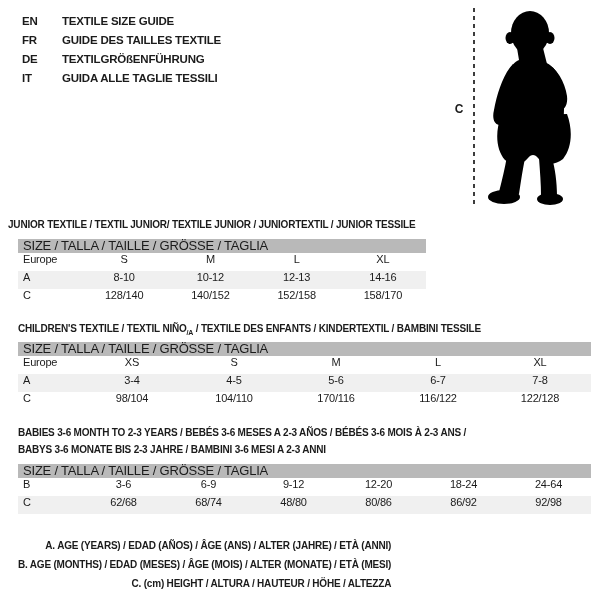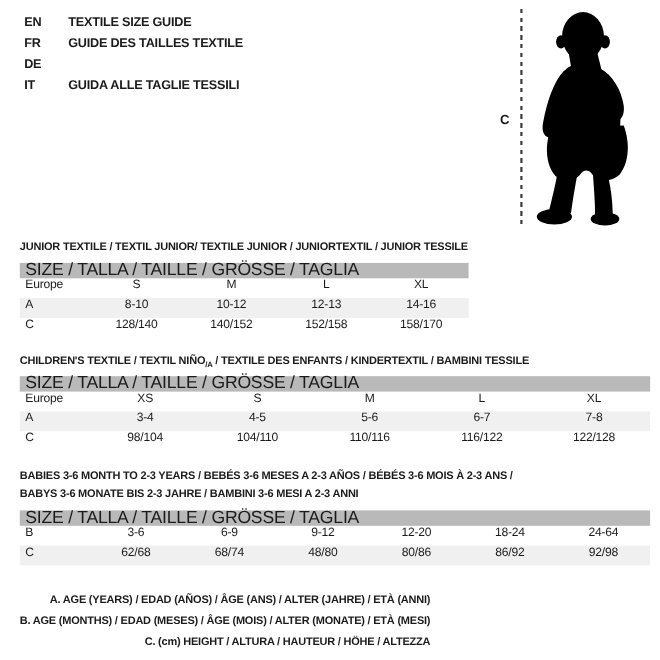--- a/index.html
+++ b/index.html
@@ -34,21 +34,21 @@
   .section-title {
     position:absolute; font-weight:bold; font-size:10px;
     letter-spacing:-0.2px; white-space:nowrap; line-height:17px;
   }
   .sub { font-size:7px; vertical-align:sub; }
 
   
   .size-table { position:absolute; }
   .tbar {
     height:14px; line-height:14px; background:var(--bar,#b9b9b9);
-    padding-left:5px; font-size:16px; letter-spacing:-0.2px;
+    padding-left:5px; font-size:13px; letter-spacing:-0.2px;
   }
   .trow { display:flex; align-items:flex-start; height:18px; font-size:11px; letter-spacing:-0.2px; }
   .trow.alt { background:var(--alt,#f0f0f0); }
   .trow .lbl { width:58px; padding-left:5px; }
   .trow .val { flex:1; text-align:center; }
 
   
   .legend { position:absolute; left:18px; top:536px;text-align:right; }
   .legend-line { font-weight:bold; font-size:10px; letter-spacing:-0.2px; line-height:19px; white-space:nowrap; }
 </style>
@@ -61,20 +61,21 @@
     <div class="lang-row">
       <span class="lang-code">EN</span>
       <span class="lang-label">TEXTILE SIZE GUIDE</span>
     </div>
     <div class="lang-row">
       <span class="lang-code">FR</span>
       <span class="lang-label">GUIDE DES TAILLES TEXTILE</span>
     </div>
     <div class="lang-row">
       <span class="lang-code">DE</span>
+      <span class="lang-label">TEXTILGRÖßENFÜHRUNG</span>
     </div>
     <div class="lang-row">
       <span class="lang-code">IT</span>
       <span class="lang-label">GUIDA ALLE TAGLIE TESSILI</span>
     </div>
   </div>
 
   <div class="height-line"></div>
   <div class="height-label">C</div>
   <svg class="baby-svg" width="104" height="200" viewBox="0 0 104 200" aria-hidden="true">
@@ -84,21 +85,21 @@
     <path d="M30,40 L56,40 L60,56 C70,60 74,70 76,84 C78,100 77,112 74,124 L18,124 C14,110 14,94 18,76 C21,62 26,54 32,52 Z"></path>
     <path d="M26,56 C16,66 10,86 7,102 C5,110 7,116 12,117 C17,118 20,112 20,105 C22,90 26,74 32,64 Z"></path>
     <path d="M58,54 C70,60 78,74 80,88 C81,96 78,102 73,102 C68,101 67,95 67,88 C66,76 62,64 56,58 Z"></path>
     <path d="M14,108 C8,124 9,142 18,152 C26,158 36,157 41,150 C44,146 48,146 51,150 C56,157 68,158 76,151 C85,140 86,122 80,106 Z"></path>
     <path d="M20,148 C18,160 15,172 12,184 L32,186 C34,172 36,160 38,150 Z"></path>
     <ellipse cx="17" cy="189" rx="16" ry="7"></ellipse>
     <path d="M52,150 C53,164 54,176 54,188 L70,188 C70,174 68,160 65,150 Z"></path>
     <ellipse cx="63" cy="191" rx="13" ry="6"></ellipse>
   </svg>
 
-  <div class="section-title" style="left:18px; top:216px;">
+  <div class="section-title" style="left:8px; top:216px;">
     <span>JUNIOR TEXTILE / TEXTIL JUNIOR/ TEXTILE JUNIOR / JUNIORTEXTIL / JUNIOR TESSILE</span>
   </div>
   <div class="size-table" style="left:18px; top:239px; width:408px;">
       <div class="tbar">SIZE / TALLA / TAILLE / GRÖSSE / TAGLIA</div>
       <div class="trow">
         <span class="lbl">Europe</span>
         <span class="val">S</span>
         <span class="val">M</span>
         <span class="val">L</span>
         <span class="val">XL</span>
@@ -137,21 +138,21 @@
         <span class="val">3-4</span>
         <span class="val">4-5</span>
         <span class="val">5-6</span>
         <span class="val">6-7</span>
         <span class="val">7-8</span>
       </div>
       <div class="trow">
         <span class="lbl">C</span>
         <span class="val">98/104</span>
         <span class="val">104/110</span>
-        <span class="val">110/116</span>
+        <span class="val">170/116</span>
         <span class="val">116/122</span>
         <span class="val">122/128</span>
       </div>
     </div>
 
   <div class="section-title" style="left:18px; top:424px;">
     <div>BABIES 3-6 MONTH TO 2-3 YEARS / BEBÉS 3-6 MESES A 2-3 AÑOS / BÉBÉS 3-6 MOIS À 2-3 ANS /</div>
     <div>BABYS 3-6 MONATE BIS 2-3 JAHRE / BAMBINI 3-6 MESI A 2-3 ANNI</div>
   </div>
   <div class="size-table" style="left:18px; top:464px; width:573px;">

